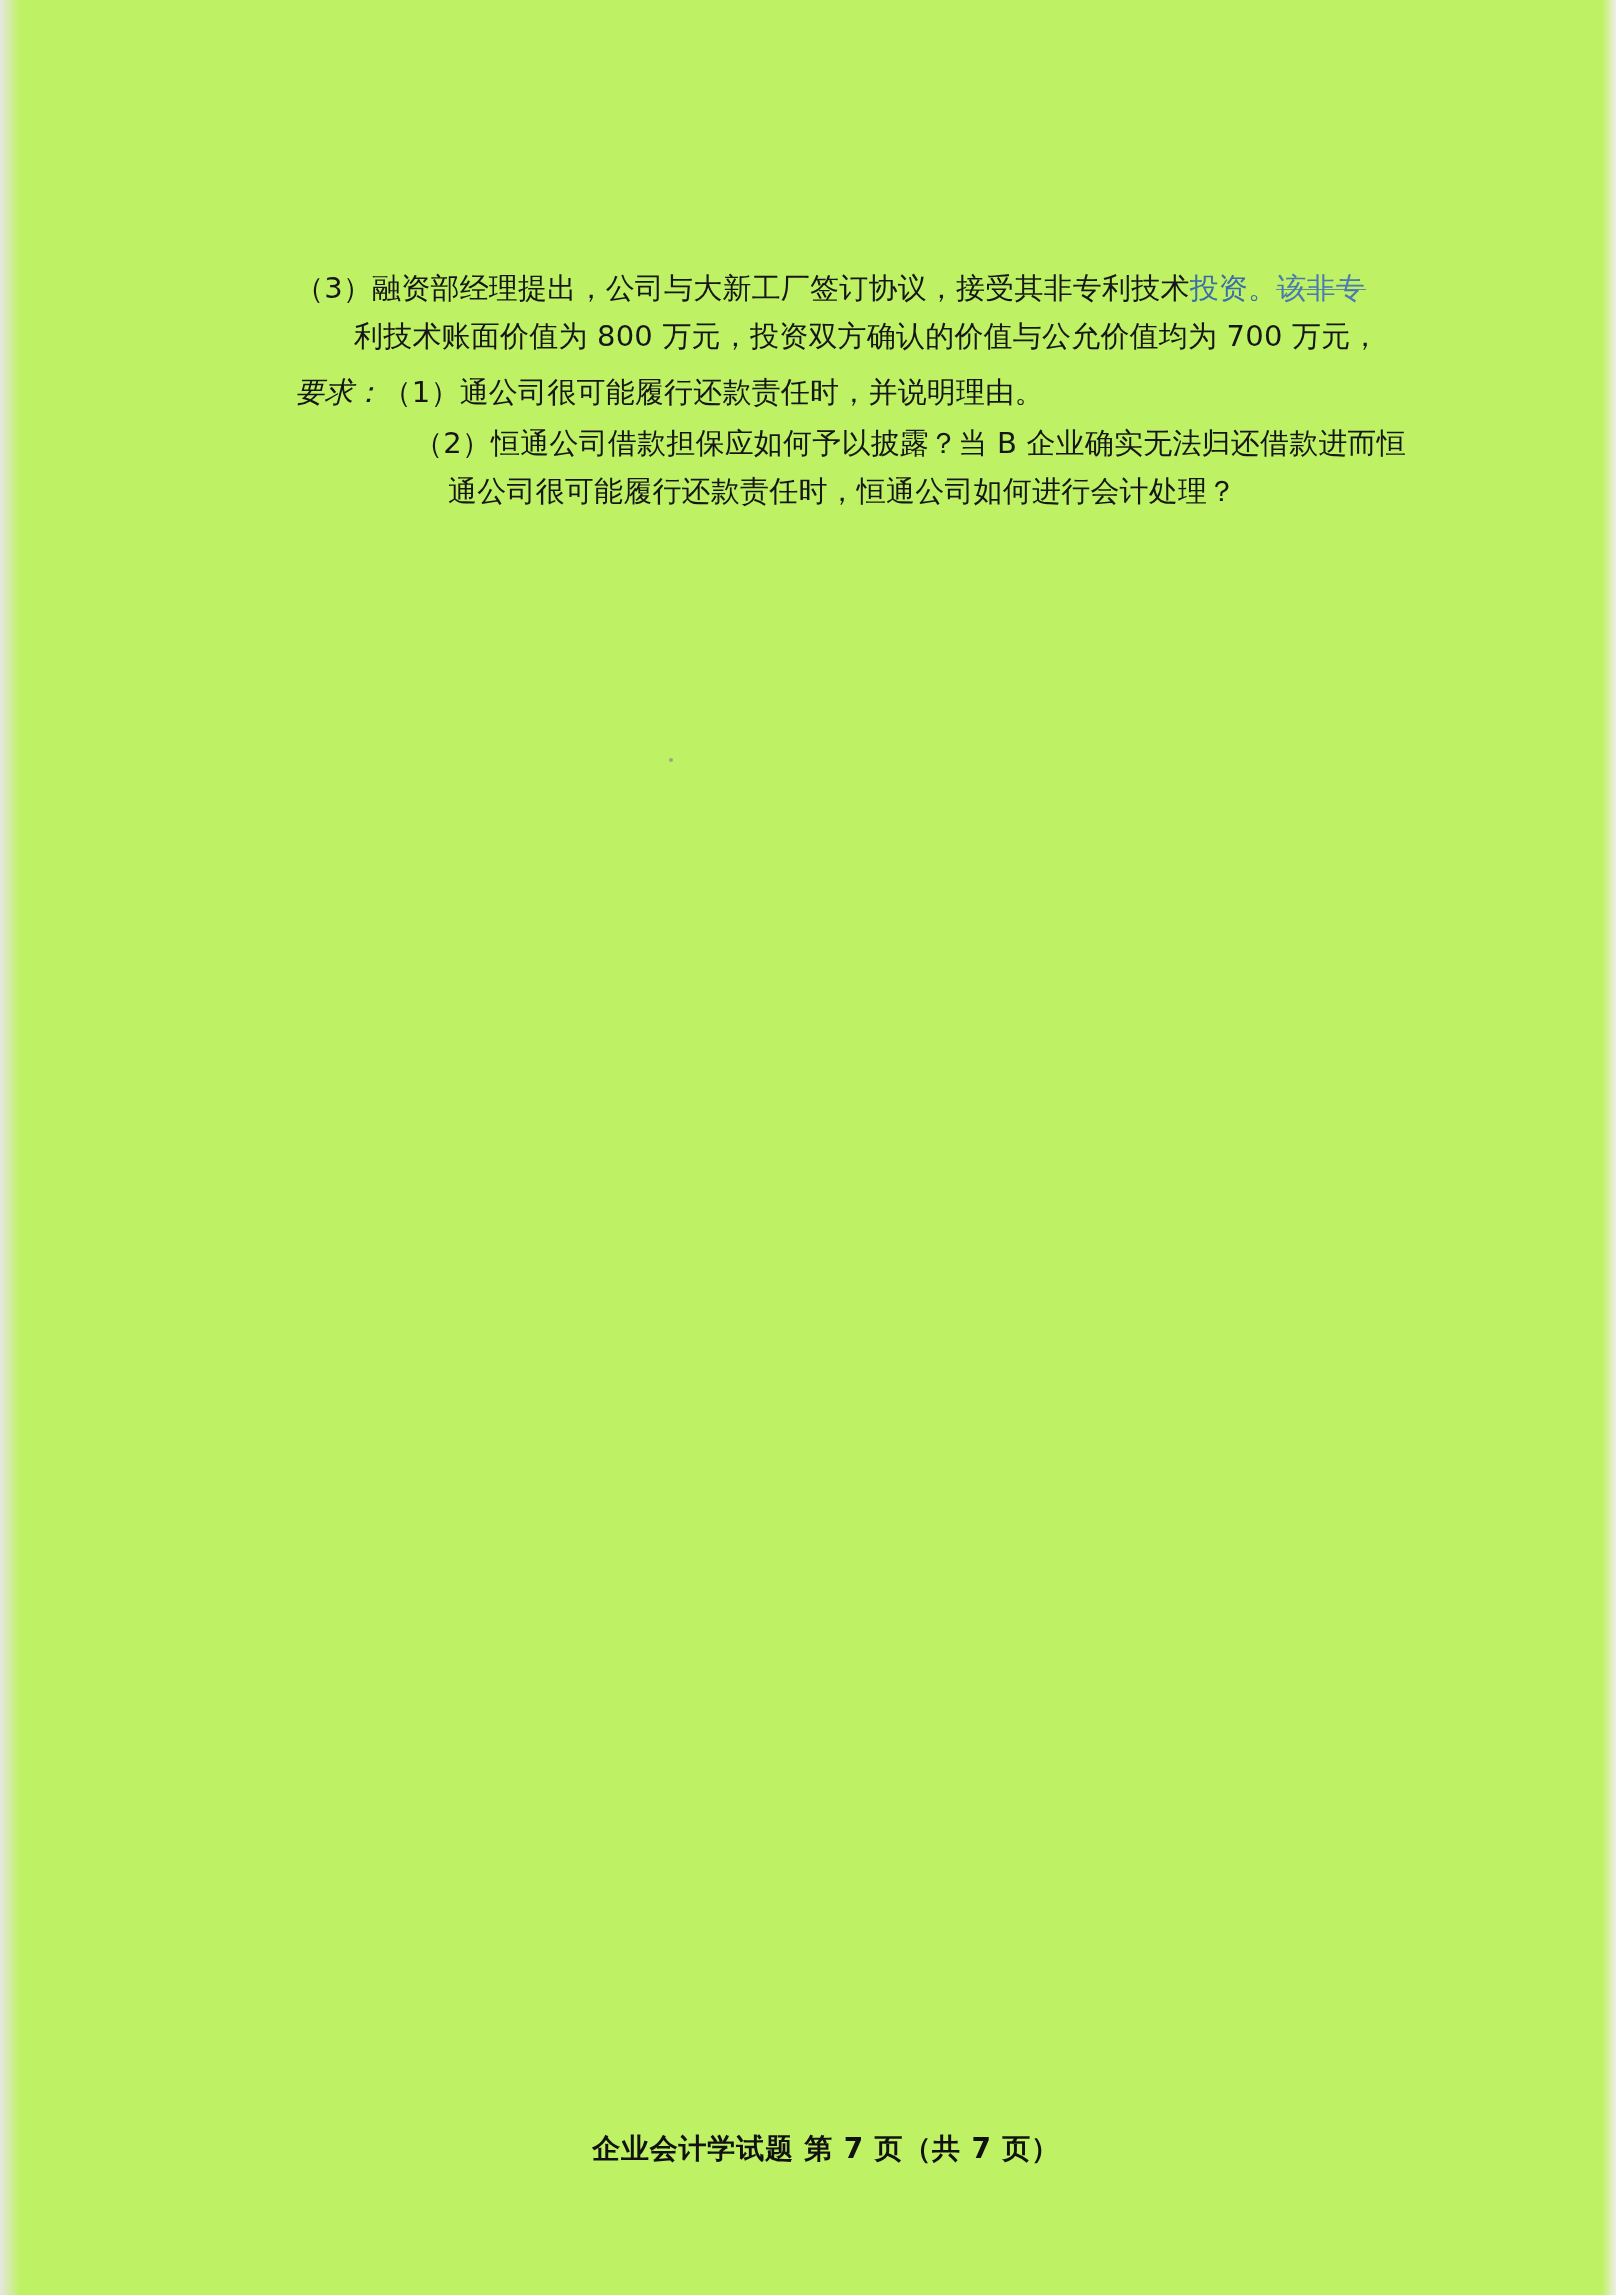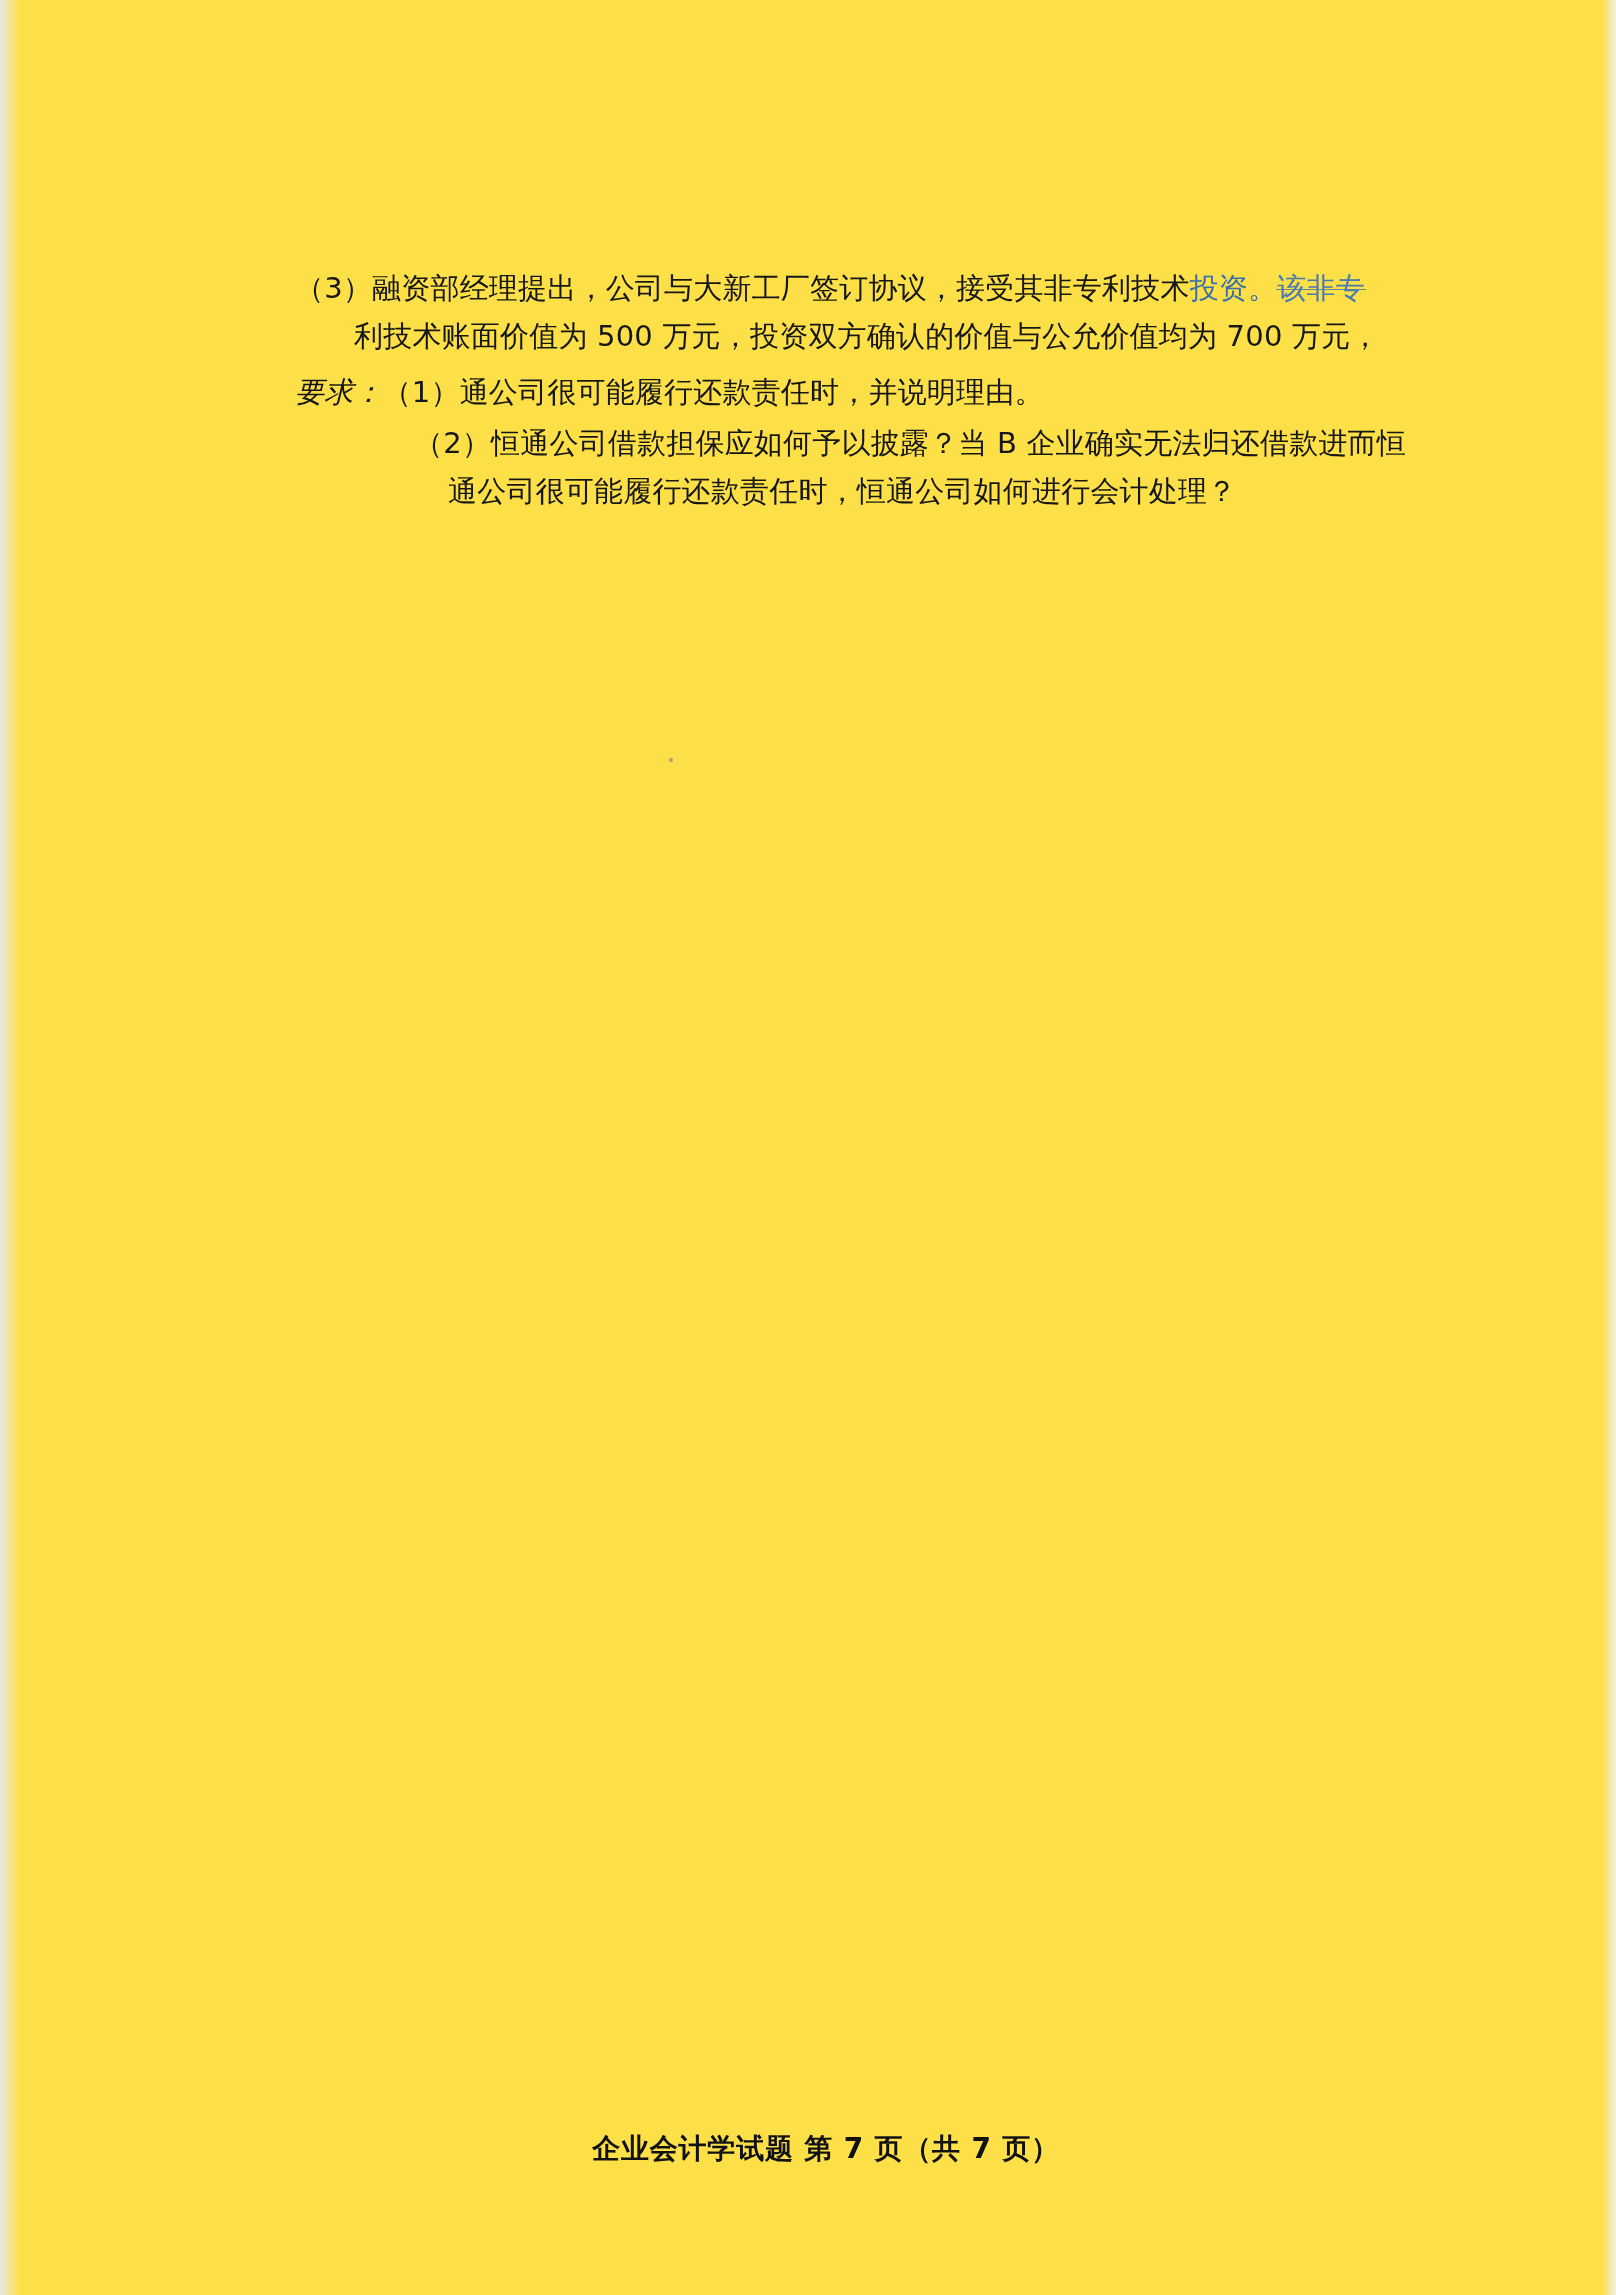--- a/index.html
+++ b/index.html
@@ -7,21 +7,21 @@
     padding: 0;
     background: #ffffff;
   }
   body {
     font-family: "DejaVu Sans", "Liberation Sans", sans-serif;
   }
   .page {
     position: relative;
     width: 1616px;
     height: 2295px;
-    background: #fde047;
+    background: #bef264;
     overflow: hidden;
   }
   
   .page::before {
     content: "";
     position: absolute;
     left: 0; top: 0; bottom: 0;
     width: 20px;
     background: linear-gradient(to right, #e8e6e1, rgba(253,253,251,0));
     pointer-events: none;
@@ -110,21 +110,21 @@
 </style>
 </head>
 <body>
 
 <div class="page">
 
   <div class="content">
 
     <div class="para q3">
       <span class="line"><span>（3）融资部经理提出，公司与大新工厂签订协议，接受其非专利技术</span><span class="ink-blue">投资</span><span class="ink-blue">。</span><span class="strike-through">该非专</span></span>
-      <span class="line ind-1">利技术账面价值为 500 万元，投资双方确认的价值与公允价值均为 700 万元，</span>
+      <span class="line ind-1">利技术账面价值为 800 万元，投资双方确认的价值与公允价值均为 700 万元，</span>
     </div>
 
     <div class="requirements">
 
       <div class="para">
         <span class="line"><span class="req-head">要求：</span><span>（1）</span><span>通公司很可能履行还款责任时，并说明理由。</span></span>
       </div>
 
       <div class="para req-item">
         <span class="line"><span>（2）</span><span>恒通公司借款担保应如何予以披露？当 B 企业确实无法归还借款进而恒</span></span>

